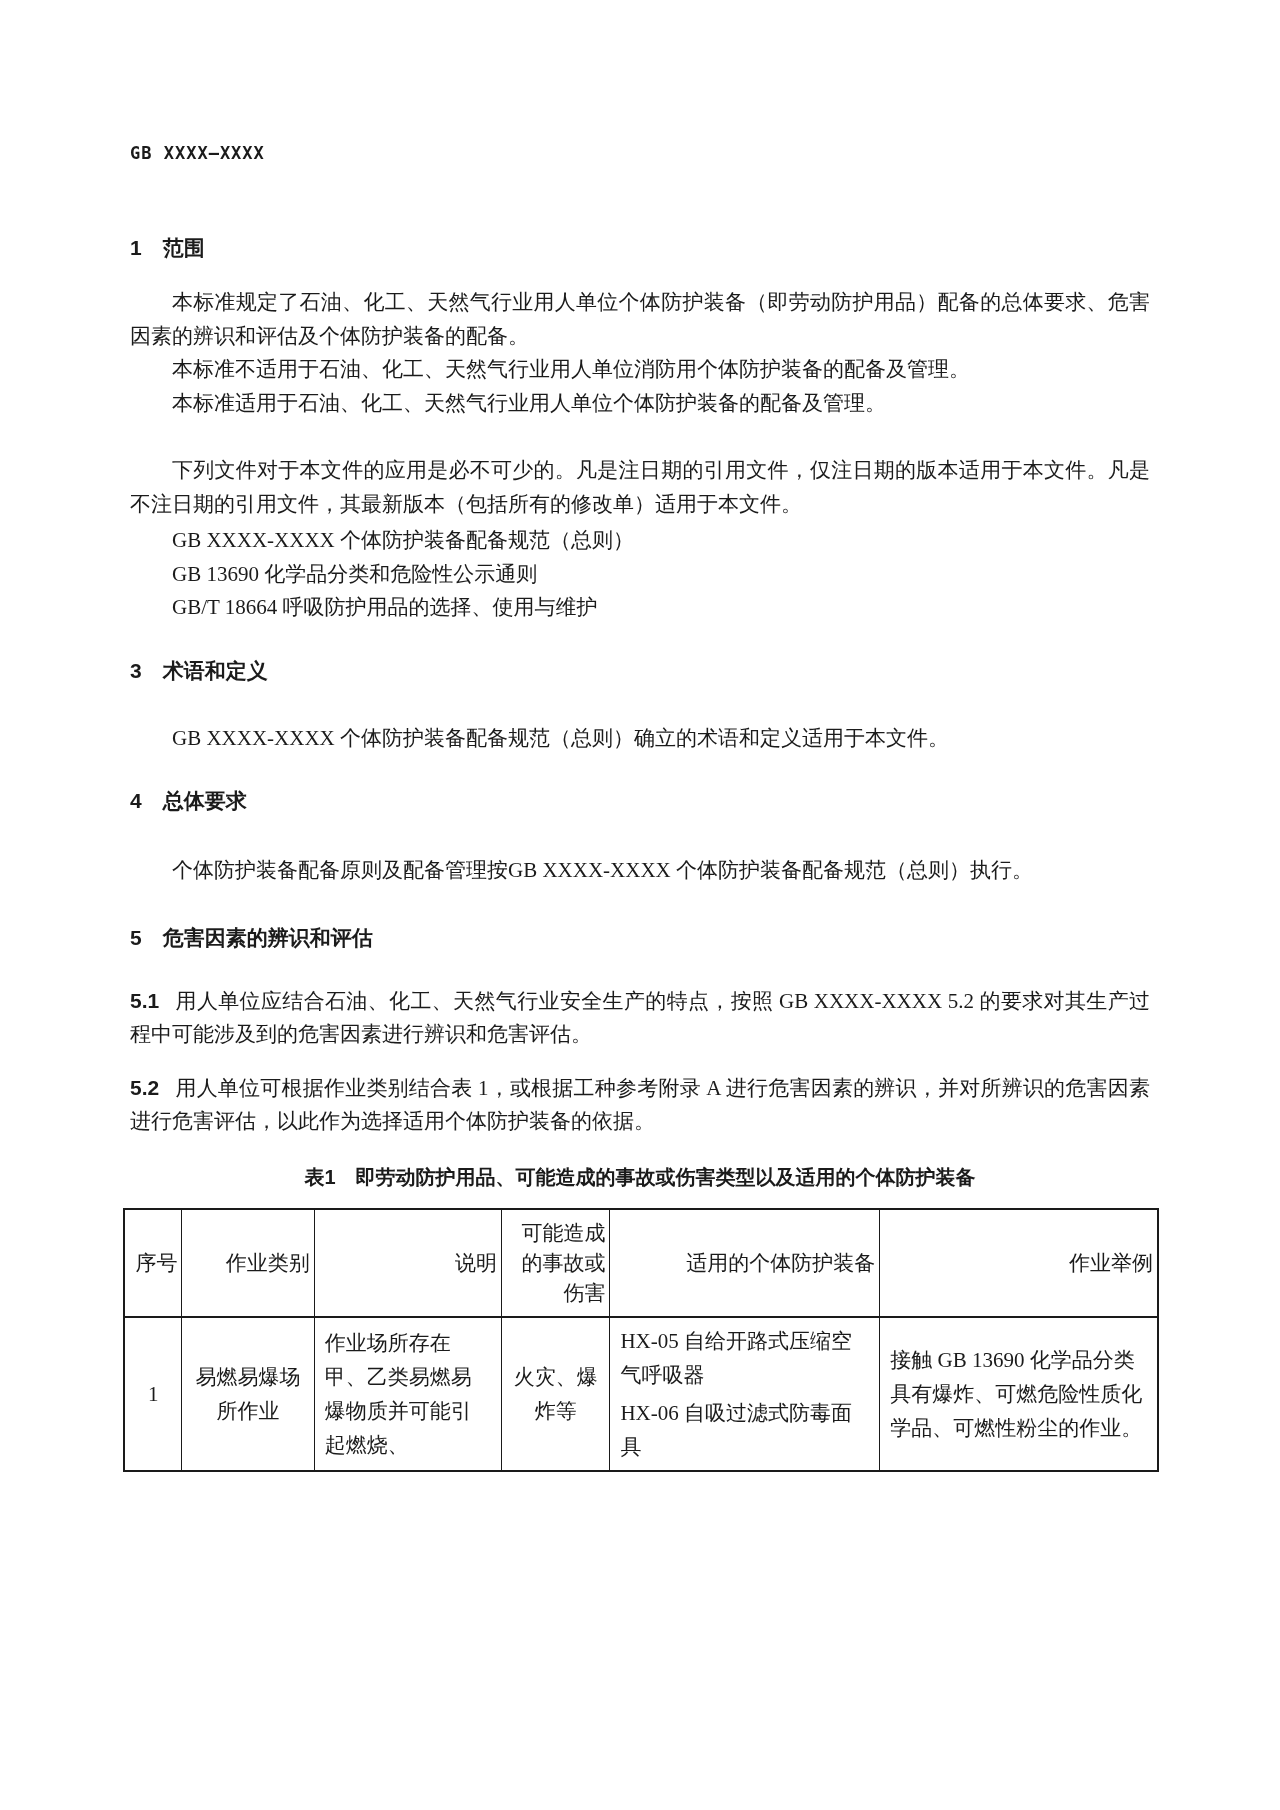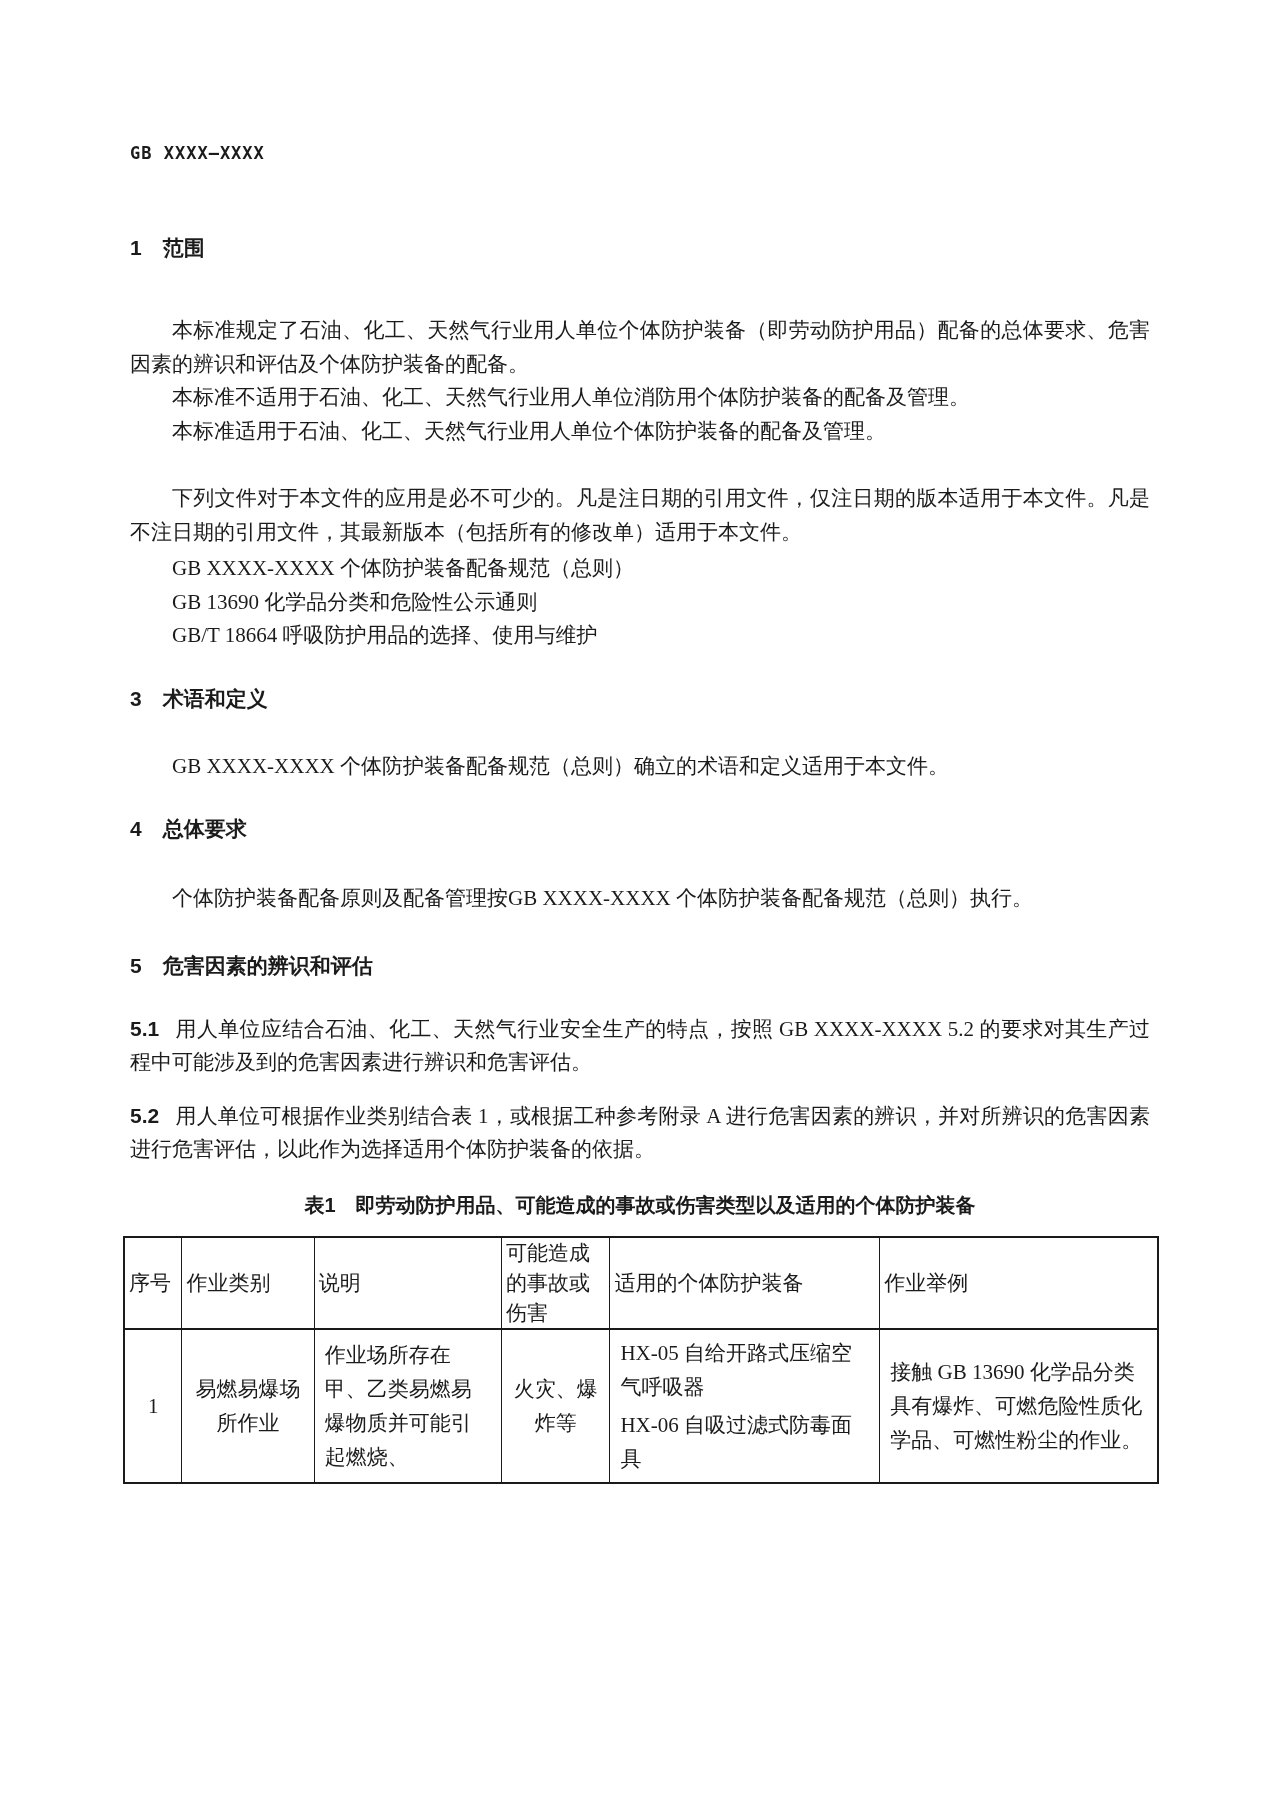--- a/index.html
+++ b/index.html
@@ -21,21 +21,21 @@
     font-family:"Liberation Sans","DejaVu Sans",sans-serif;
     font-size:21px;line-height:28px;font-weight:bold;
   }
   .h1-sec{margin-top:70px;}
   .h2-sec{margin-top:41px;}
   .h3-sec{margin-top:32px;}
   .h4-sec{margin-top:32px;}
   .h5-sec{margin-top:36px;}
   p{margin:0;font-size:21px;line-height:33.5px;text-align:justify;}
   .indent{text-indent:2em;}
-  .p-first{margin-top:52px;}
+  .p-first{margin-top:24px;}
   .p-s2intro{margin-top:34px;}
   .refs{margin-top:3px;}
   .ref-item{padding-left:2em;text-align:left;}
   .p-s3{margin-top:37px;}
   .p-s4{margin-top:39px;}
   .clause{margin-top:32px;}
   .clause + .clause{margin-top:19px;}
   .clause-num{
     font-family:"Liberation Sans","DejaVu Sans",sans-serif;
     font-weight:bold;margin-right:16px;
@@ -48,21 +48,21 @@
   table.t1{
     margin-top:17px;margin-left:-7px;width:1036px;
     border-collapse:collapse;table-layout:fixed;
   }
   table.t1 th,table.t1 td{
     border:1px solid #1a1a1a;vertical-align:middle;
     font-size:21px;font-weight:normal;
   }
   table.t1{border:2px solid #1a1a1a;}
   table.t1 th{
-    border-bottom-width:2px;text-align:left;line-height:30px;padding:0 4px;
+    border-bottom-width:2px;text-align:right;line-height:30px;padding:8px 4px;
   }
   table.t1 td{line-height:34px;padding:6px 10px;}
   td.c-no,td.c-cat,td.c-haz{text-align:center;}
   td.c-desc,td.c-ppe,td.c-ex{text-align:left;}
   .ppe-item+.ppe-item{margin-top:4px;}
   .page-number{
     position:absolute;left:1124px;top:1660px;
     font-size:17px;line-height:22px;color:#2a2a2a;
   }
   .watermark{

